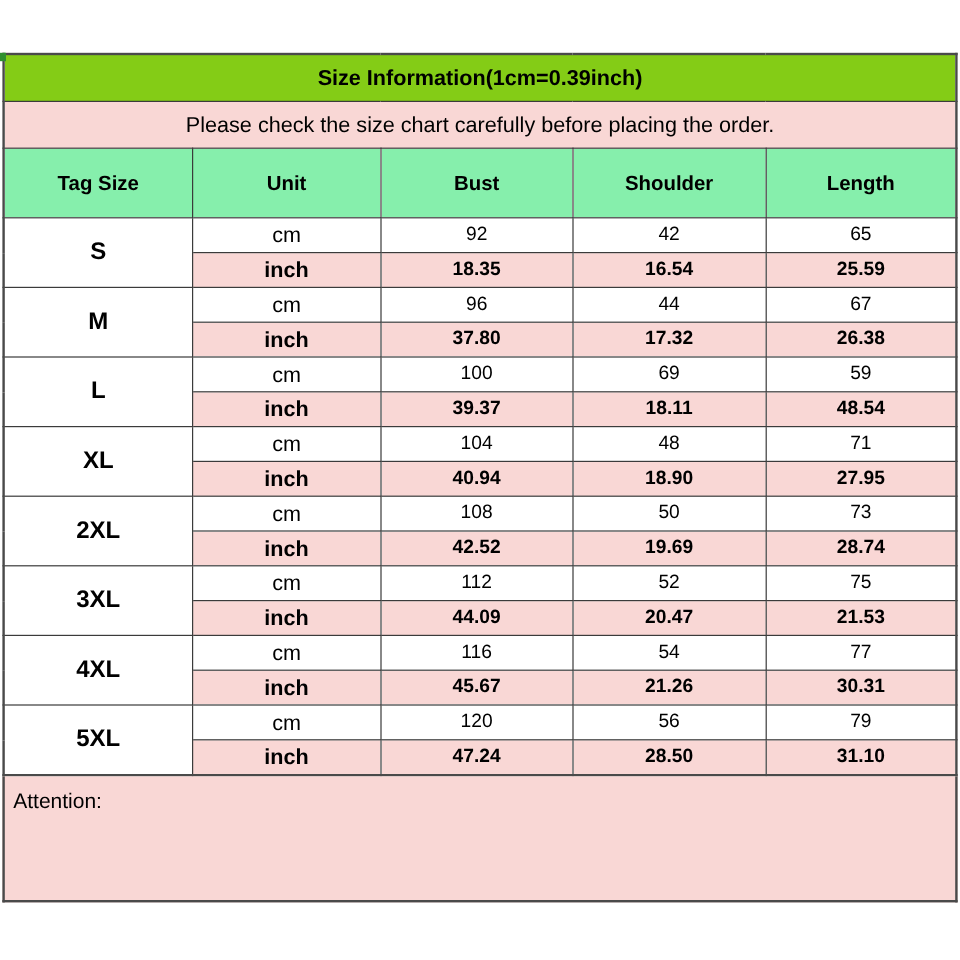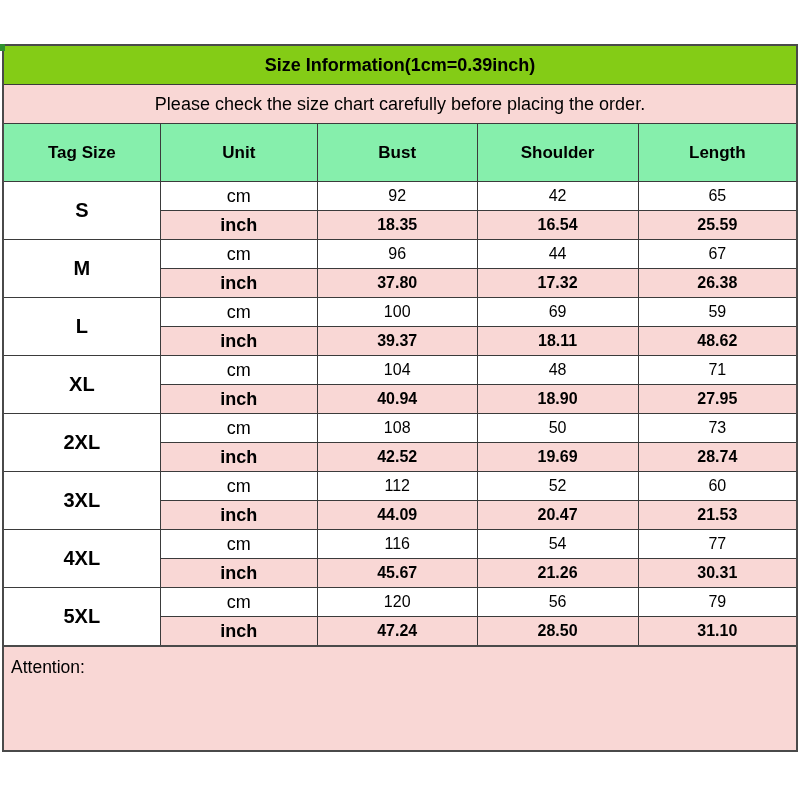--- a/index.html
+++ b/index.html
@@ -142,21 +142,21 @@
         <td class="tag-cell" rowspan="2">L</td>
         <td class="unit-cell">cm</td>
         <td>100</td>
         <td>69</td>
         <td>59</td>
       </tr>
       <tr class="inch-row">
         <td class="unit-cell">inch</td>
         <td>39.37</td>
         <td>18.11</td>
-        <td>48.62</td>
+        <td>48.54</td>
       </tr>
 
       <tr class="cm-row">
         <td class="tag-cell" rowspan="2">XL</td>
         <td class="unit-cell">cm</td>
         <td>104</td>
         <td>48</td>
         <td>71</td>
       </tr>
       <tr class="inch-row">
@@ -178,21 +178,21 @@
         <td>42.52</td>
         <td>19.69</td>
         <td>28.74</td>
       </tr>
 
       <tr class="cm-row">
         <td class="tag-cell" rowspan="2">3XL</td>
         <td class="unit-cell">cm</td>
         <td>112</td>
         <td>52</td>
-        <td>60</td>
+        <td>75</td>
       </tr>
       <tr class="inch-row">
         <td class="unit-cell">inch</td>
         <td>44.09</td>
         <td>20.47</td>
         <td>21.53</td>
       </tr>
 
       <tr class="cm-row">
         <td class="tag-cell" rowspan="2">4XL</td>

